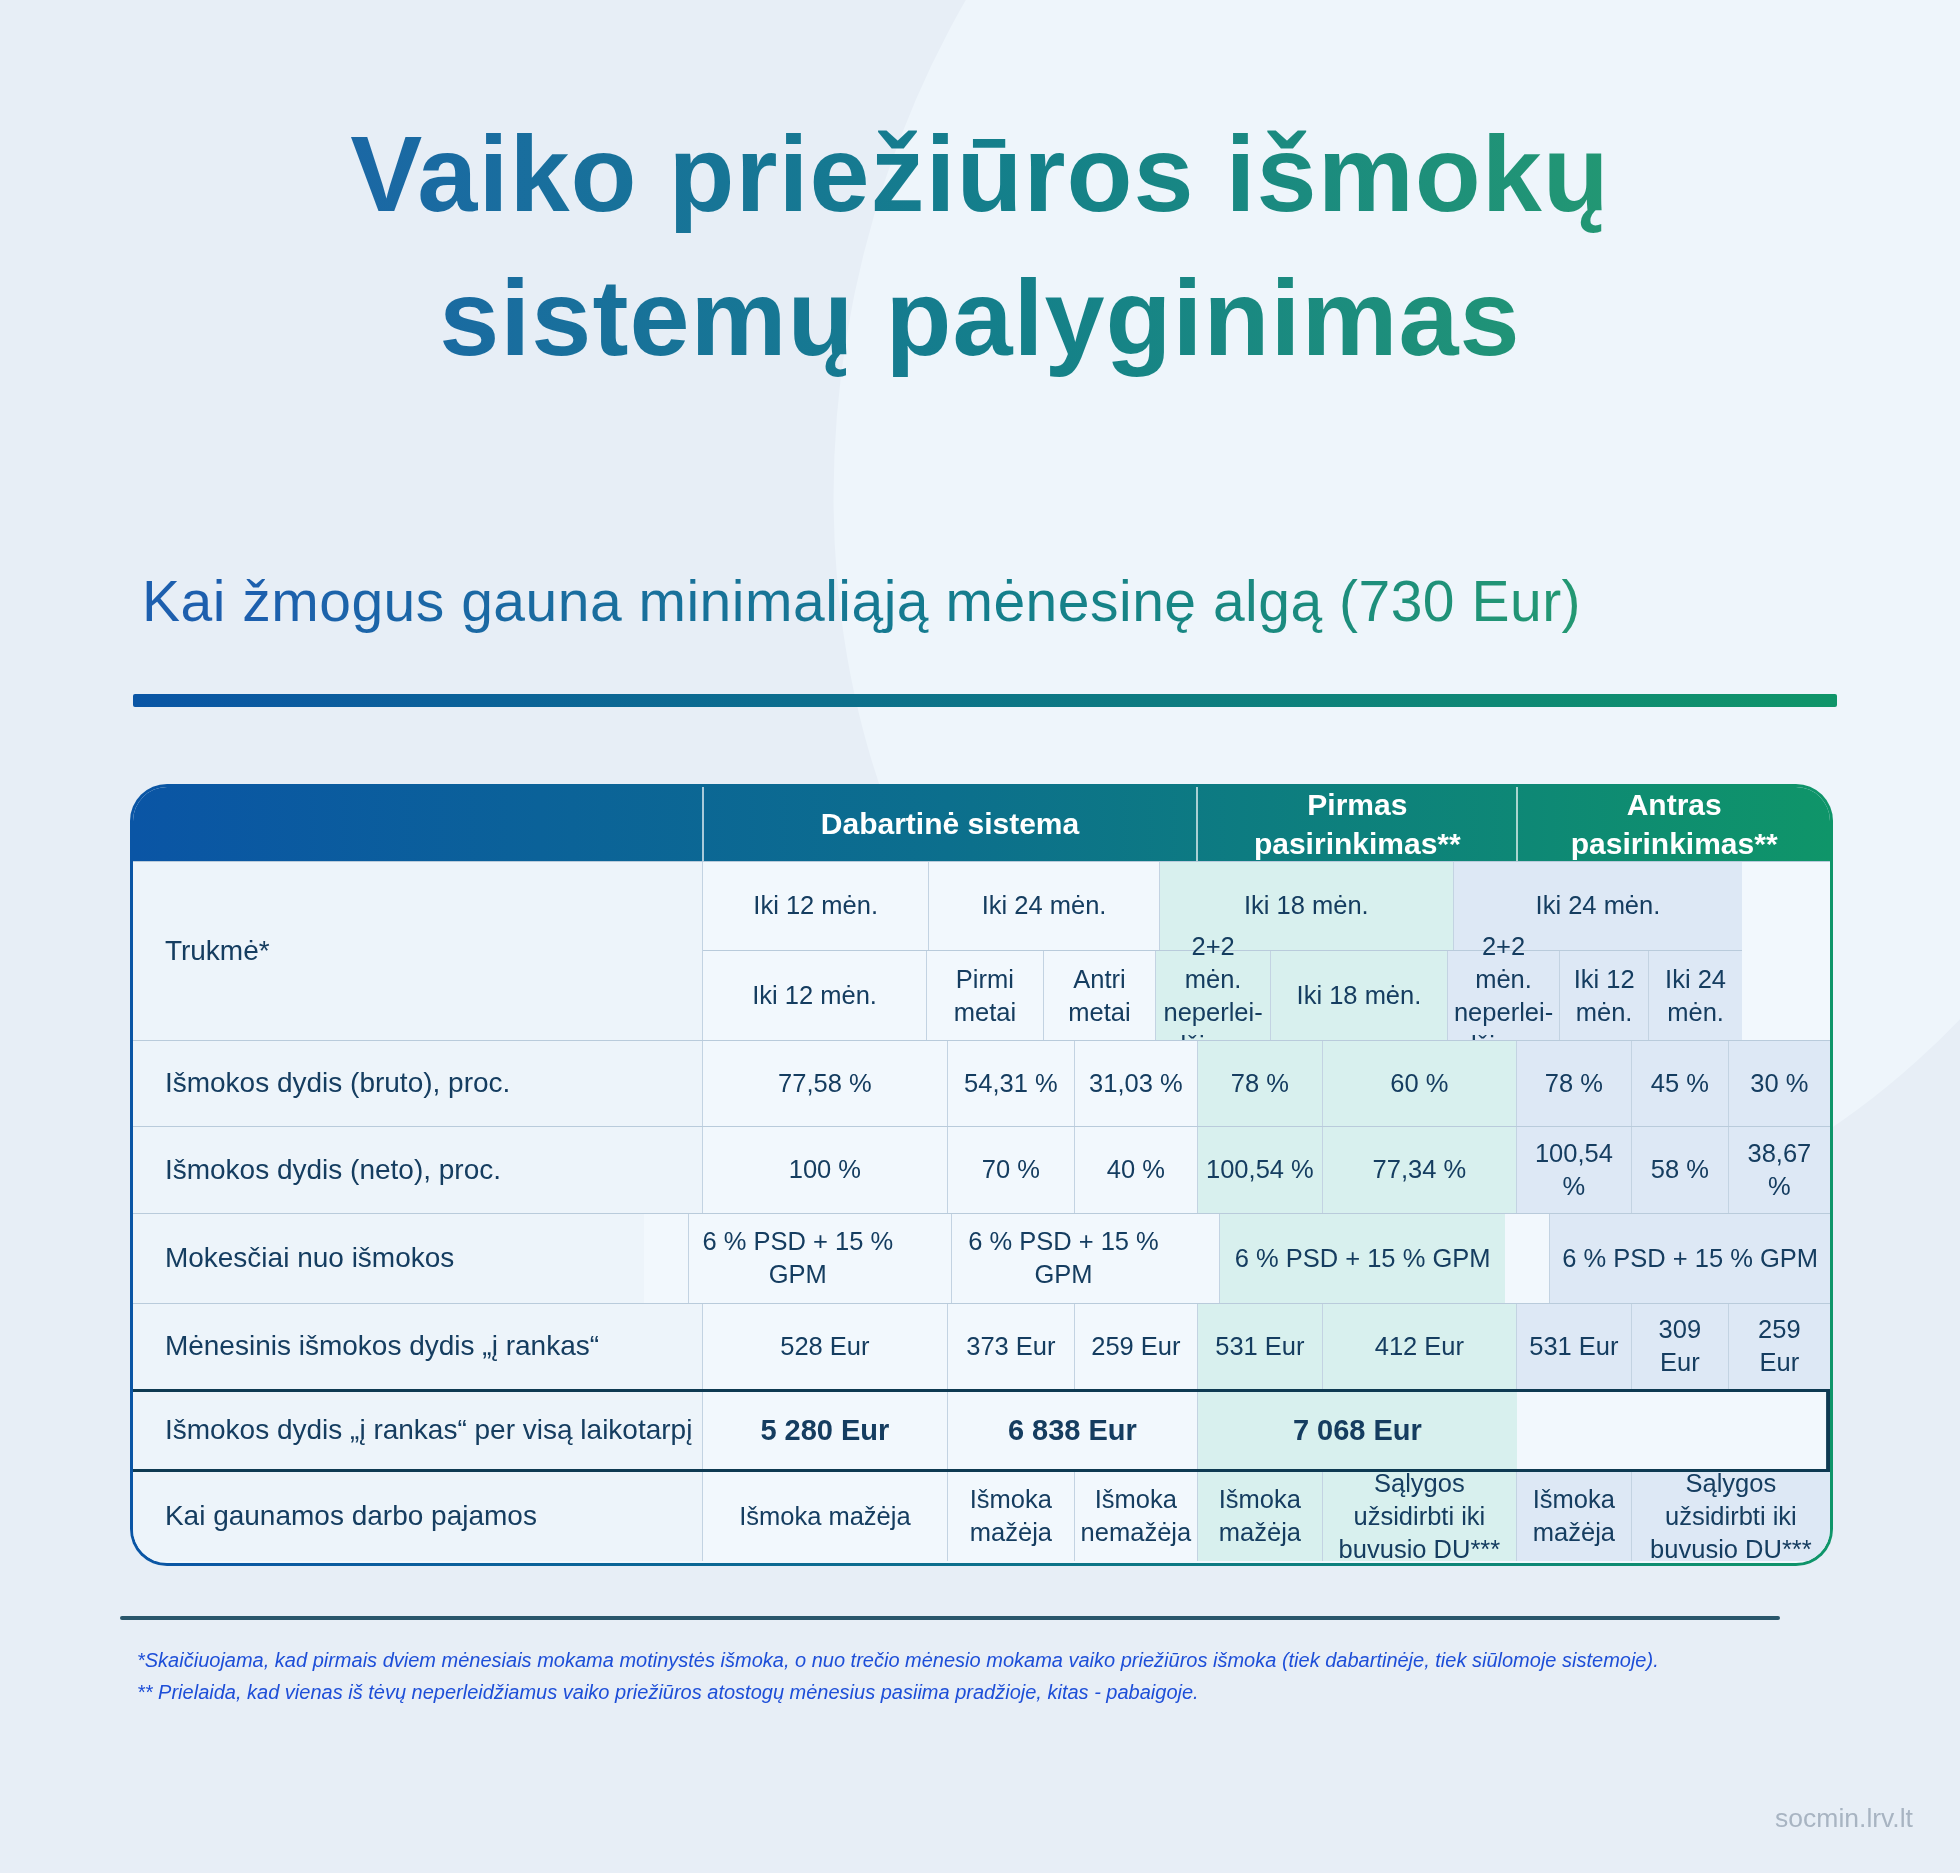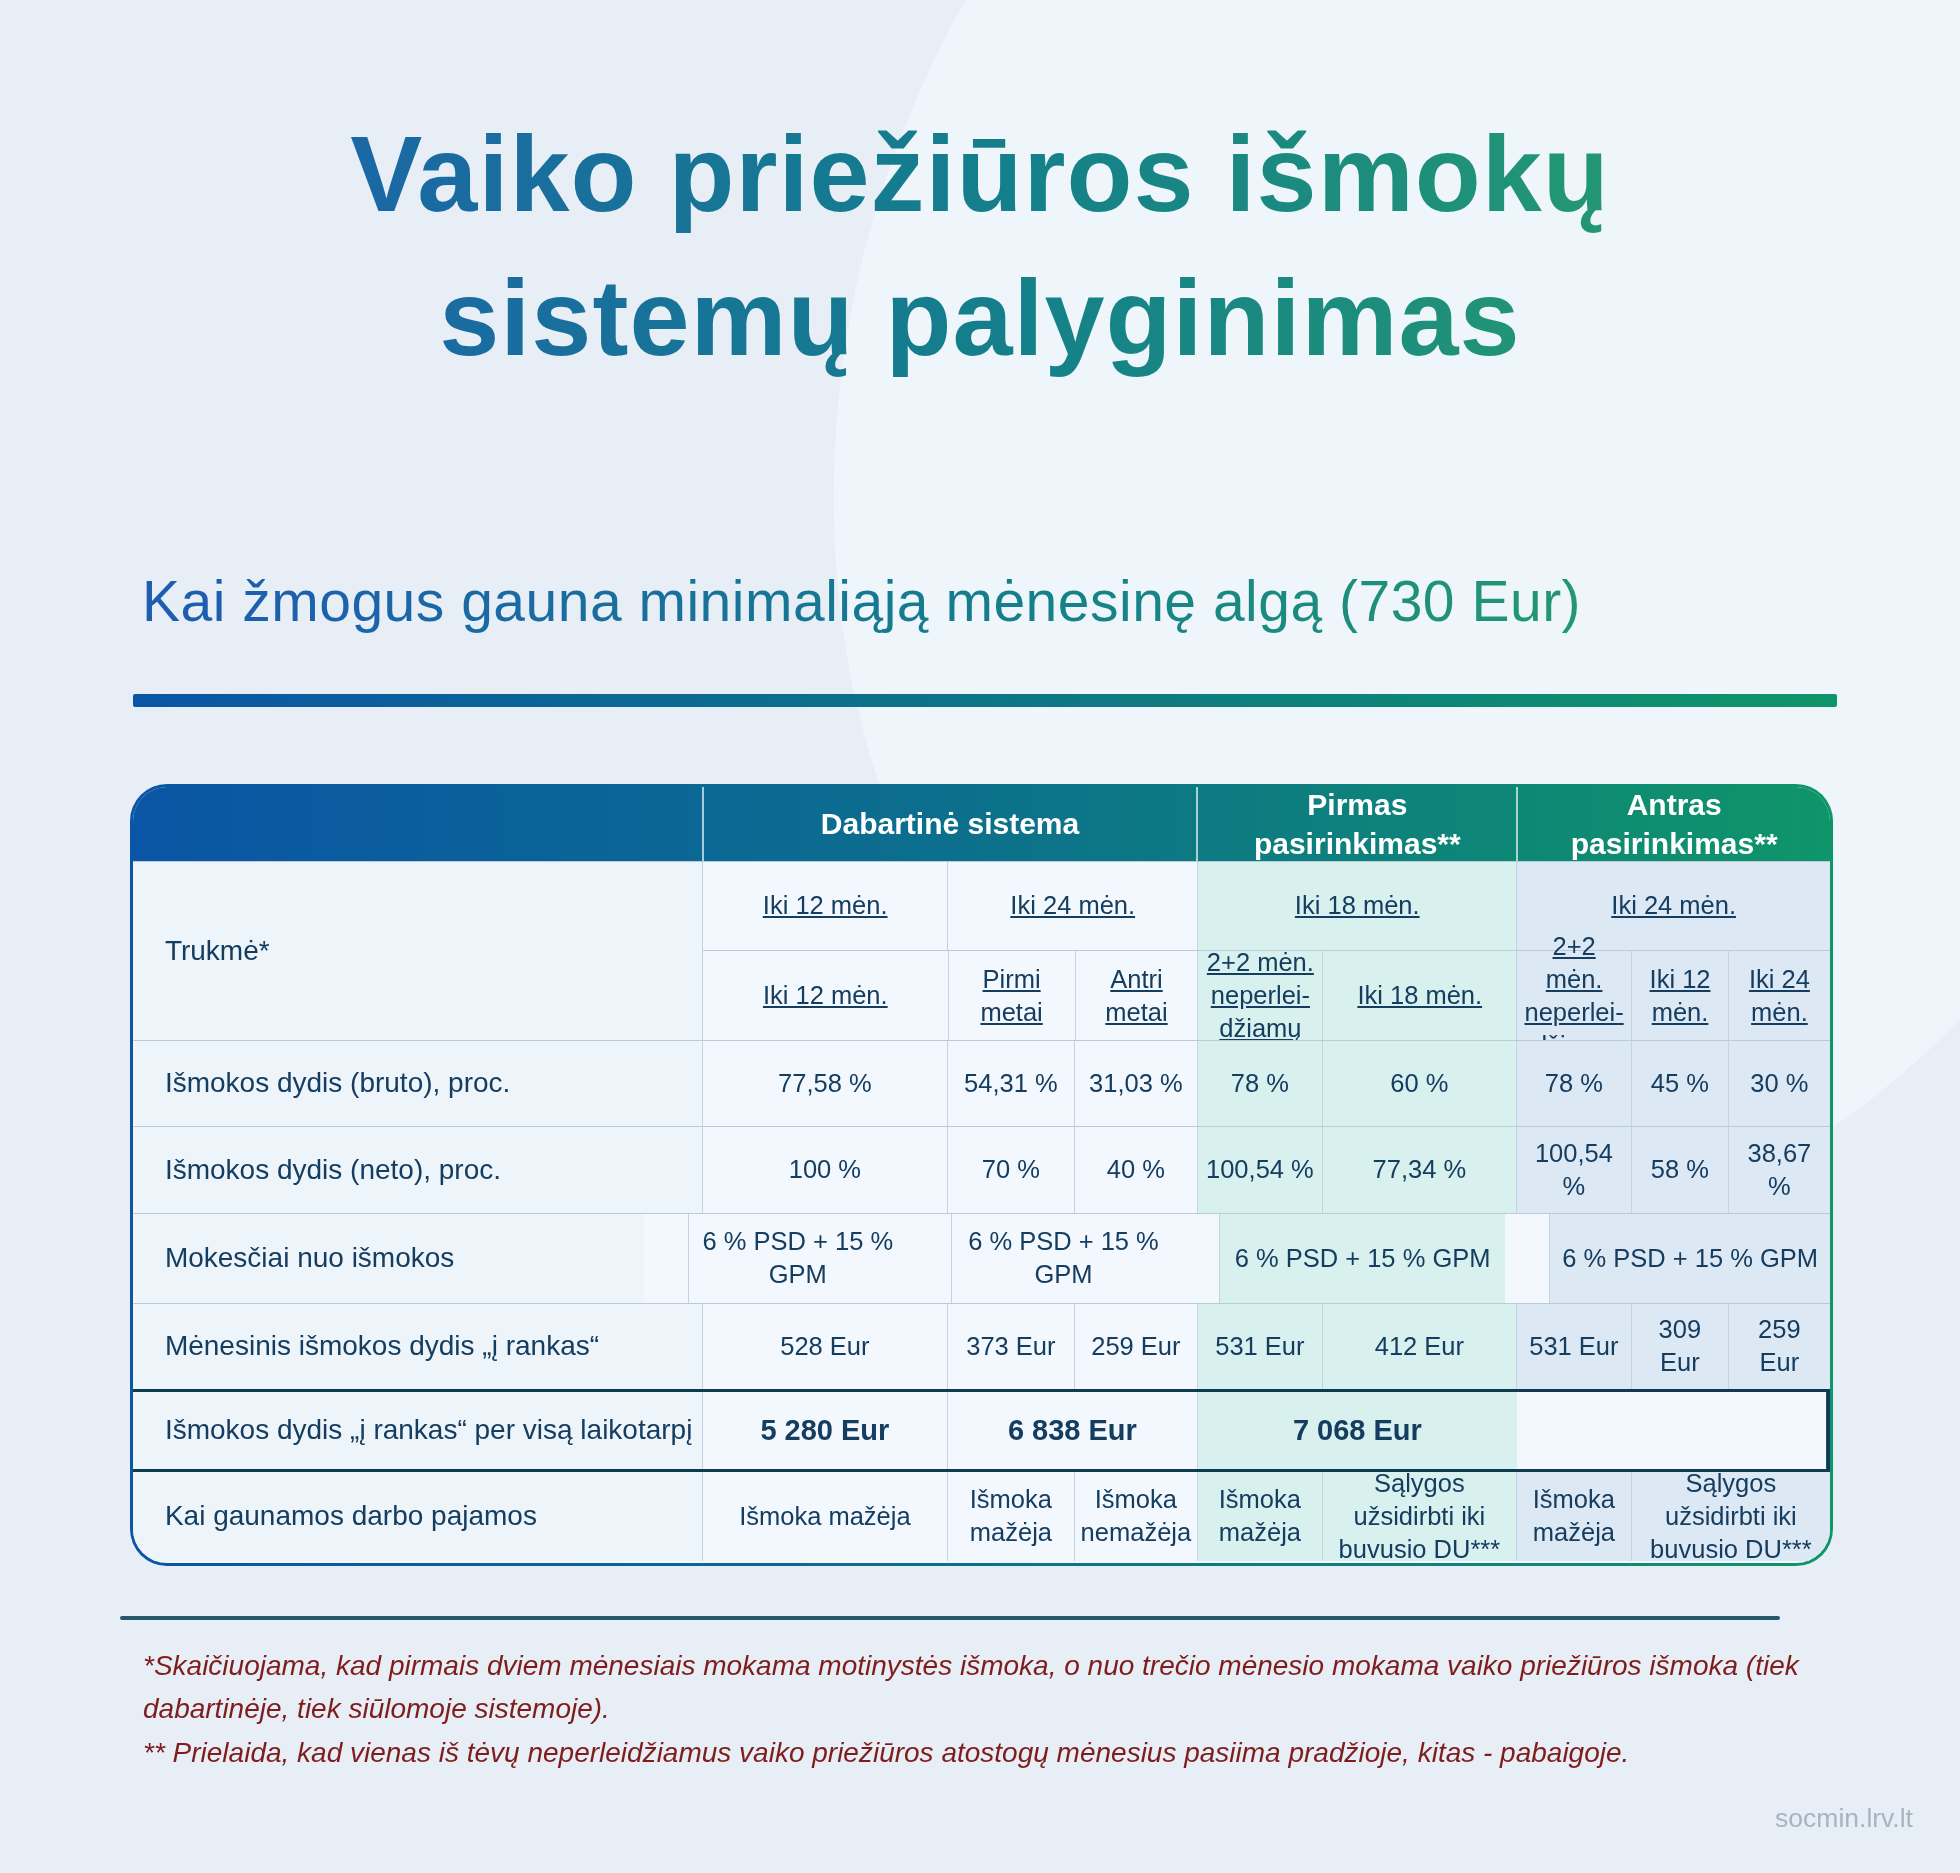--- a/index.html
+++ b/index.html
@@ -56,21 +56,21 @@
     text-align:center; font-size:25.5px; line-height:1.3;
     padding:3.9px 5.9px;
   }
   .cell + .cell, .dur-right { border-left:1px solid #c3d3e2; }
   .row + .row { border-top:1px solid #b9cbdb; }
 
   
   .w-label {width:569px;} .w1{width:245px;} .w2{width:127px;} .w3{width:123px;}
   .w4{width:125px;} .w5{width:194px;} .w6{width:115px;} .w7{width:97px;} .w8{width:102px;}
   .w23{width:250px;} .w45{width:320px;} .w678{width:314px;} .w78{width:199px;}
-  .w-durright{width:1128px;text-decoration:underline;}
+  .w-durright{width:1040px;}
 
   
   .bg-lab{background:#edf4fa;} .bg-dab{background:#f2f8fd;}
   .bg-pir{background:#d8f0ee;} .bg-ant{background:#dde8f5;}
 
   .label-cell {
     justify-content:flex-start; text-align:left;
     padding-left:32px; font-size:28px;
   }
 
@@ -102,22 +102,22 @@
   }
   .row.r-total .val { font-size:29px; font-weight:700; }
   .row.r-income { height:89px; border-top:none; }
 
   
   .foot-divider {
     position:absolute; left:120px; top:1616px; width:1660px; height:3.9px;
     background:#2a566b; border-radius:2px;
   }
   .footnotes {
-    position:absolute; left:143px; top:1645px; width:1656px;
-    font-style:italic; font-size:28px; line-height:1.52; color:#7f1d1d;
+    position:absolute; left:137px; top:1645px; width:1656px;
+    font-style:italic; font-size:20px; line-height:1.52; color:#1d4ed8;
   }
   .footnotes div { margin-bottom:2px; }
   .source {
     position:absolute; right:47px; top:1803px;
     font-size:26.5px; color:#a8b4c2;
   }
 </style>
 </head>
 <body>
 

